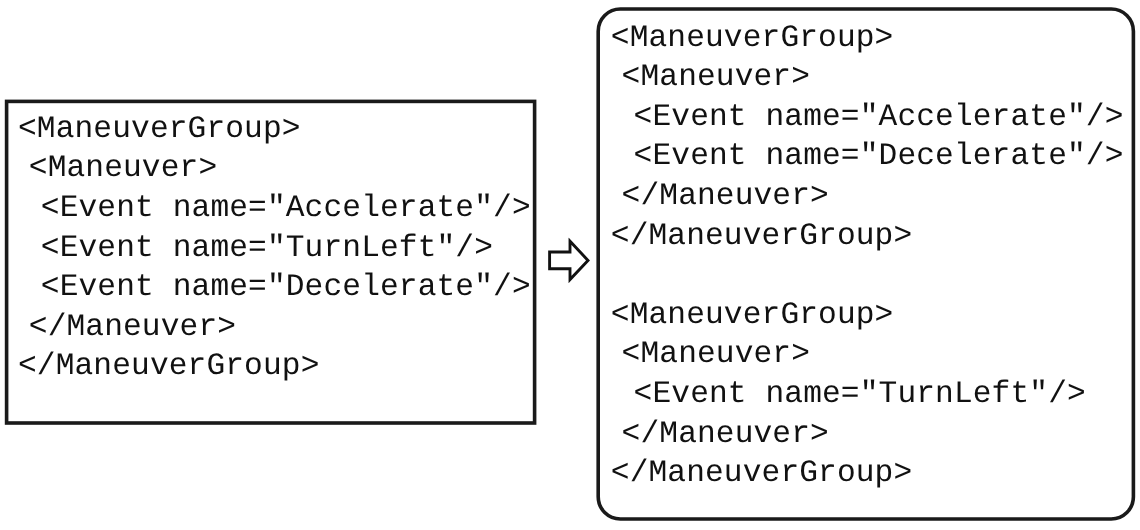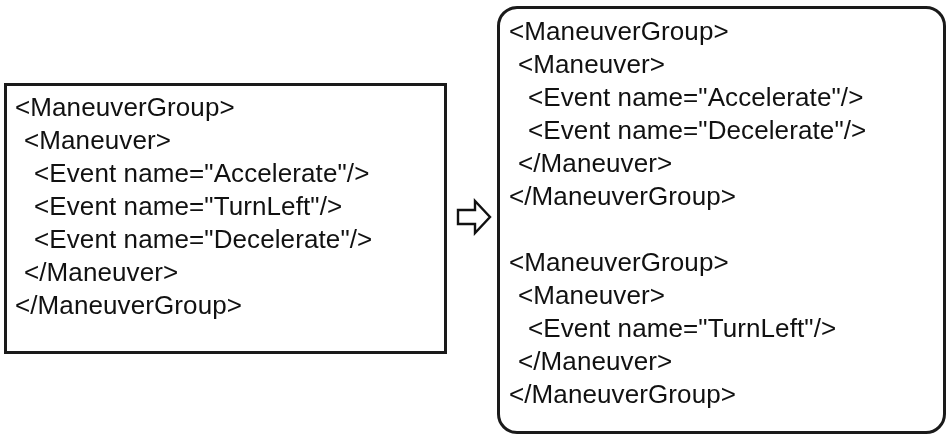--- a/index.html
+++ b/index.html
@@ -19,21 +19,21 @@
   #canvas {
     position: absolute;
     left: 0;
     top: 0;
     width: 950px;
     height: 442px;
   }
 
   
   .codeblock {
-    font-family: Liberation Sans, sans-serif;
+    font-family: Liberation Mono, monospace;
     font-size: 26px;
     line-height: 33px;
     white-space: pre;
     color: #111111;
     letter-spacing: 0.1px;
   }
   .codeline {
     display: block;
     height: 33px;
     white-space: pre;

